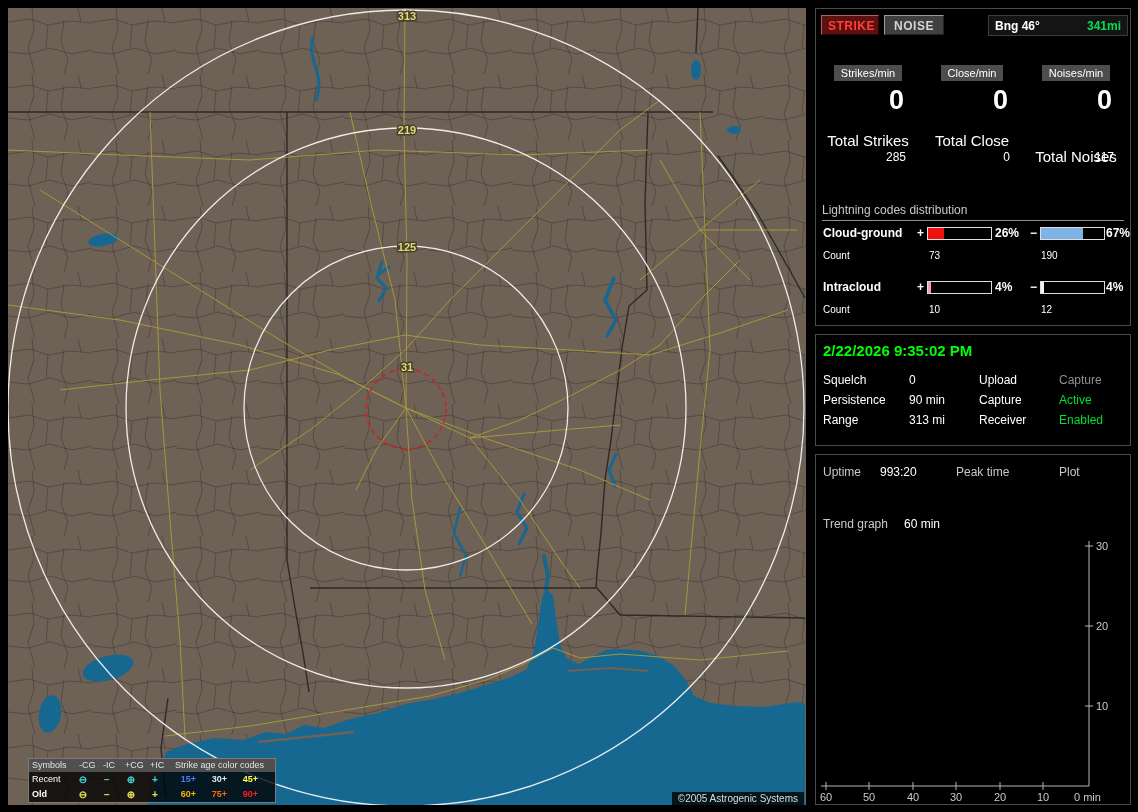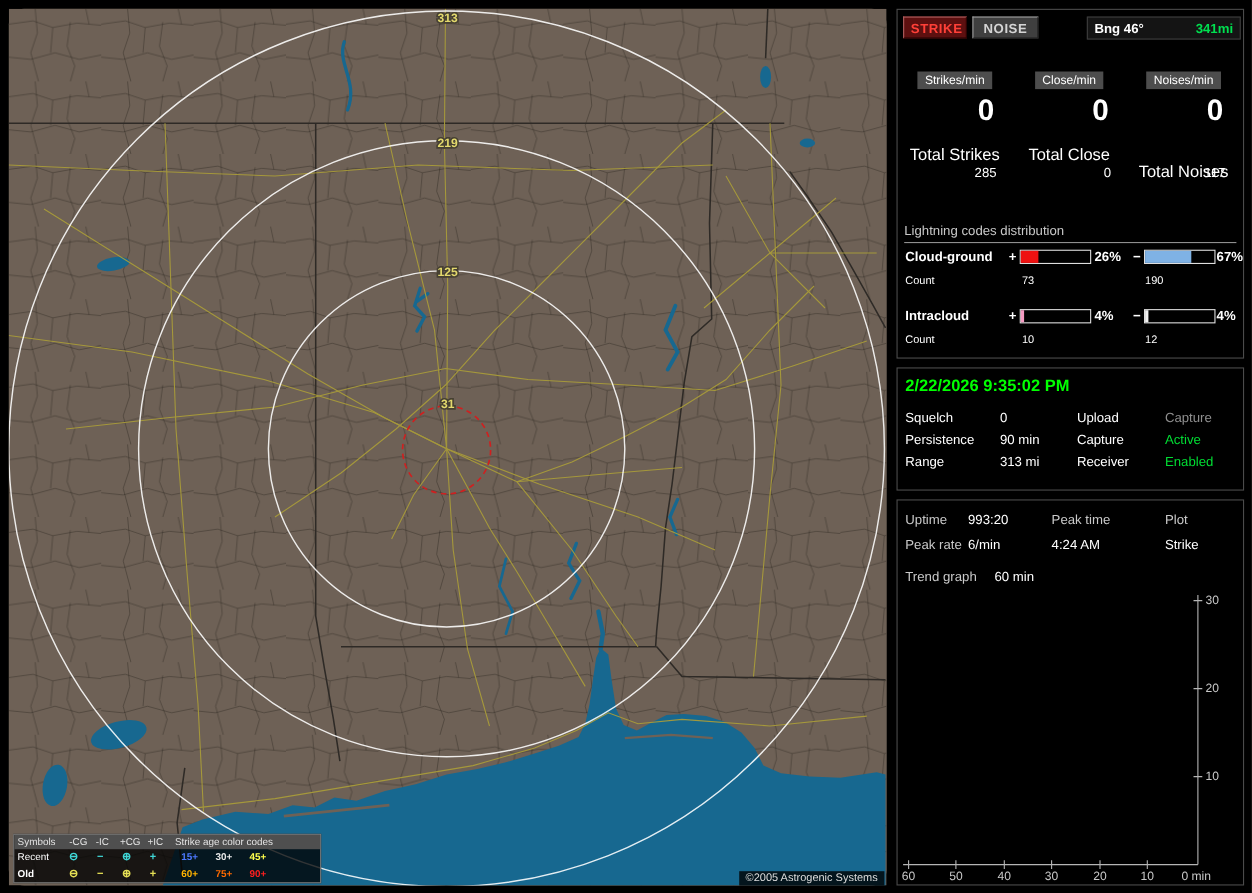--- a/index.html
+++ b/index.html
@@ -1,21 +1,21 @@
 <!DOCTYPE html>
 <html><head>
 <meta charset="utf-8">
 <style>
   html,body{margin:0;padding:0;}
   body{width:1138px;height:812px;background:#000;position:relative;overflow:hidden;
        font-family:"Liberation Sans",sans-serif;color:#fff;-webkit-font-smoothing:antialiased;}
   
   .map{position:absolute;left:8px;top:8px;width:798px;height:797px;background:#6e6156;border-radius:14px;}
   .map svg{display:block;}
-  .map-legend{position:absolute;left:4px;top:750px;width:280px;height:45px;
+  .map-legend{position:absolute;left:20px;top:750px;width:248px;height:45px;
       background:rgba(0,0,0,.78);border:1px solid #7a7a7a;box-sizing:border-box;font-size:9px;padding-left:40px;}
   .map-legend .hdr{position:absolute;left:0;top:0;right:0;height:13px;background:#4f4f4f;color:#e3e3e3;line-height:13px;}
   .map-legend span{position:absolute;white-space:nowrap;}
   .leg-row{position:absolute;left:0;right:0;height:15px;line-height:15px;color:#fff;}
   .leg-sym{font-weight:bold;font-size:10px;text-align:center;width:18px;}
   .leg-age{width:27px;text-align:center;font-weight:bold;}
   .map-copy{position:absolute;right:2px;bottom:0;background:rgba(0,0,0,.8);color:#ddd;
       font-size:10px;padding:1px 6px;white-space:nowrap;}
   
   .sec{position:absolute;left:815px;width:316px;background:#000;border:1px solid #4b4b4b;box-sizing:border-box;font-size:12px;}
@@ -260,26 +260,20 @@
   </div>
 </div>
 
 <div class="sec" id="secC">
   <div class="srow" style="top:10px;">
     <span class="glabel" style="left:7px;">Uptime</span>
     <span style="left:64px;">993:20</span>
     <span class="glabel" style="left:140px;">Peak time</span>
     <span class="glabel" style="left:243px;">Plot</span>
   </div>
-  <div class="srow" style="top:33px;">
-    <span class="glabel" style="left:7px;">Peak rate</span>
-    <span style="left:64px;">6/min</span>
-    <span style="left:140px;">4:24 AM</span>
-    <span style="left:243px;">Strike</span>
-  </div>
   <div class="srow" style="top:62px;">
     <span class="glabel" style="left:7px;">Trend graph</span>
     <span style="left:88px;">60 min</span>
   </div>
 
   <svg style="position:absolute;left:0;top:80px;" width="314" height="260" viewBox="0 0 314 260">
     <path d="M273 6 V251 M5 251 H273" stroke="#b5b5b5" stroke-width="1" fill="none"></path>
     <path d="M269 11 H277 M269 91 H277 M269 171 H277
              M10 247 V255 M53 247 V255 M97 247 V255 M140 247 V255 M184 247 V255 M227 247 V255" stroke="#b5b5b5" stroke-width="1" fill="none"></path>
     <g></g>

